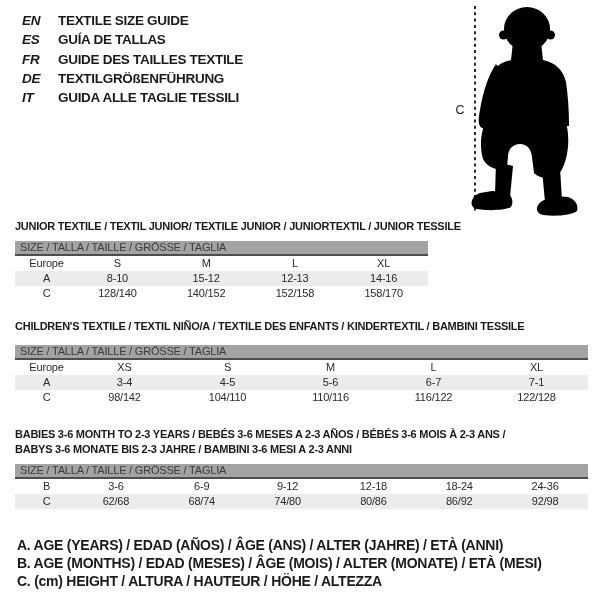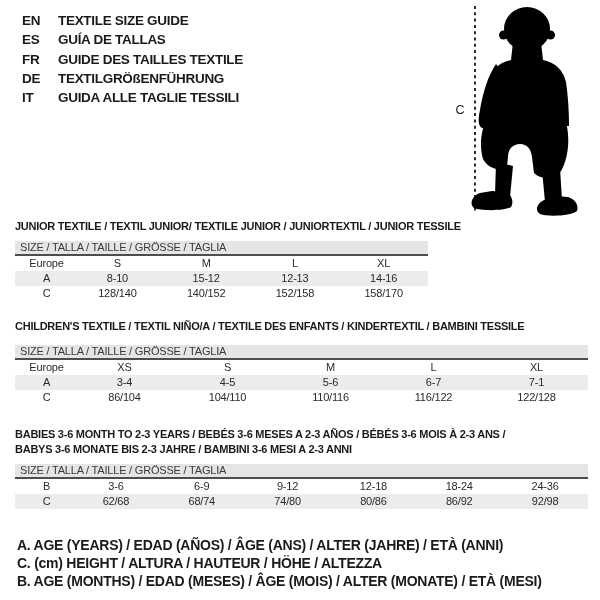--- a/index.html
+++ b/index.html
@@ -6,42 +6,42 @@
   body{
     width:600px;height:600px;position:relative;overflow:hidden;
     background:#ffffff;color:#1a1a1a;
     font-family:"Liberation Sans","DejaVu Sans",sans-serif;
   }
   .abs{position:absolute;}
 
   
   #lang{left:22px;top:11px;}
   .lang-row{display:flex;line-height:19.3px;font-size:13.5px;font-weight:bold;letter-spacing:-0.3px;}
-  .lang-code{width:36px;flex:0 0 36px;}
+  .lang-code{width:36px;flex:0 0 36px;font-style:italic;}
   .lang-title{white-space:nowrap;}
 
   
   #figure-wrap{left:450px;top:0;width:150px;height:222px;}
   #height-label{left:452px;top:103px;width:16px;text-align:center;font-size:12.5px;letter-spacing:-0.2px;}
 
   
   .tbl-title{position:absolute;left:15px;font-size:11px;font-weight:bold;letter-spacing:-0.25px;line-height:14px;white-space:nowrap;}
   table.size-table{position:absolute;left:15px;border-collapse:collapse;table-layout:fixed;}
   table.w1{width:413px;}
   table.w2{width:573px;}
   col.lab{width:58px;}
   .size-table td{
     height:15px;padding:0;margin:0;font-size:11px;line-height:15px;
     letter-spacing:-0.2px;text-align:center;vertical-align:middle;
     white-space:nowrap;overflow:hidden;color:#2a2a2a;
   }
   .size-table td.lab{text-align:center;padding-left:5px;}
   .size-table tr.alt td{background:#ececec;}
   .size-table td.bar{
-    background:#e5e5e5;border-bottom:2px solid #4d4d4d;
+    background:#a3a3a3;border-bottom:2px solid #4d4d4d;
     height:13px;line-height:13px;text-align:left;padding-left:5px;color:#3a3a3a;
   }
   #t-junior{top:241px;}
   #title-junior{top:219px;}
   #t-children{top:345px;}
   #title-children{top:319px;}
   #t-babies{top:464px;}
   #title-babies-1{top:427px;}
   #title-babies-2{top:442px;}
 
@@ -156,21 +156,21 @@
   <tr class="alt">
     <td class="lab">A</td>
     <td>3-4</td>
     <td>4-5</td>
     <td>5-6</td>
     <td>6-7</td>
     <td>7-1</td>
   </tr>
   <tr>
     <td class="lab">C</td>
-    <td>86/104</td>
+    <td>98/142</td>
     <td>104/110</td>
     <td>110/116</td>
     <td>116/122</td>
     <td>122/128</td>
   </tr>
 </tbody>
   </table>
 
 <div id="title-babies-1" class="tbl-title">BABIES 3-6 MONTH TO 2-3 YEARS / BEBÉS 3-6 MESES A 2-3 AÑOS / BÉBÉS 3-6 MOIS À 2-3 ANS /</div>
 <div id="title-babies-2" class="tbl-title">BABYS 3-6 MONATE BIS 2-3 JAHRE / BAMBINI 3-6 MESI A 2-3 ANNI</div>
@@ -204,15 +204,15 @@
     <td>74/80</td>
     <td>80/86</td>
     <td>86/92</td>
     <td>92/98</td>
   </tr>
 </tbody>
   </table>
 
 <div id="notes" class="abs">
   <div class="note-line">A. AGE (YEARS) / EDAD (AÑOS) / ÂGE (ANS) / ALTER (JAHRE) / ETÀ (ANNI)</div>
+  <div class="note-line">B. AGE (MONTHS) / EDAD (MESES) / ÂGE (MOIS) / ALTER (MONATE) / ETÀ (MESI)</div>
   <div class="note-line">C. (cm) HEIGHT / ALTURA / HAUTEUR / HÖHE / ALTEZZA</div>
-  <div class="note-line">B. AGE (MONTHS) / EDAD (MESES) / ÂGE (MOIS) / ALTER (MONATE) / ETÀ (MESI)</div>
 </div>
 
 </body></html>

